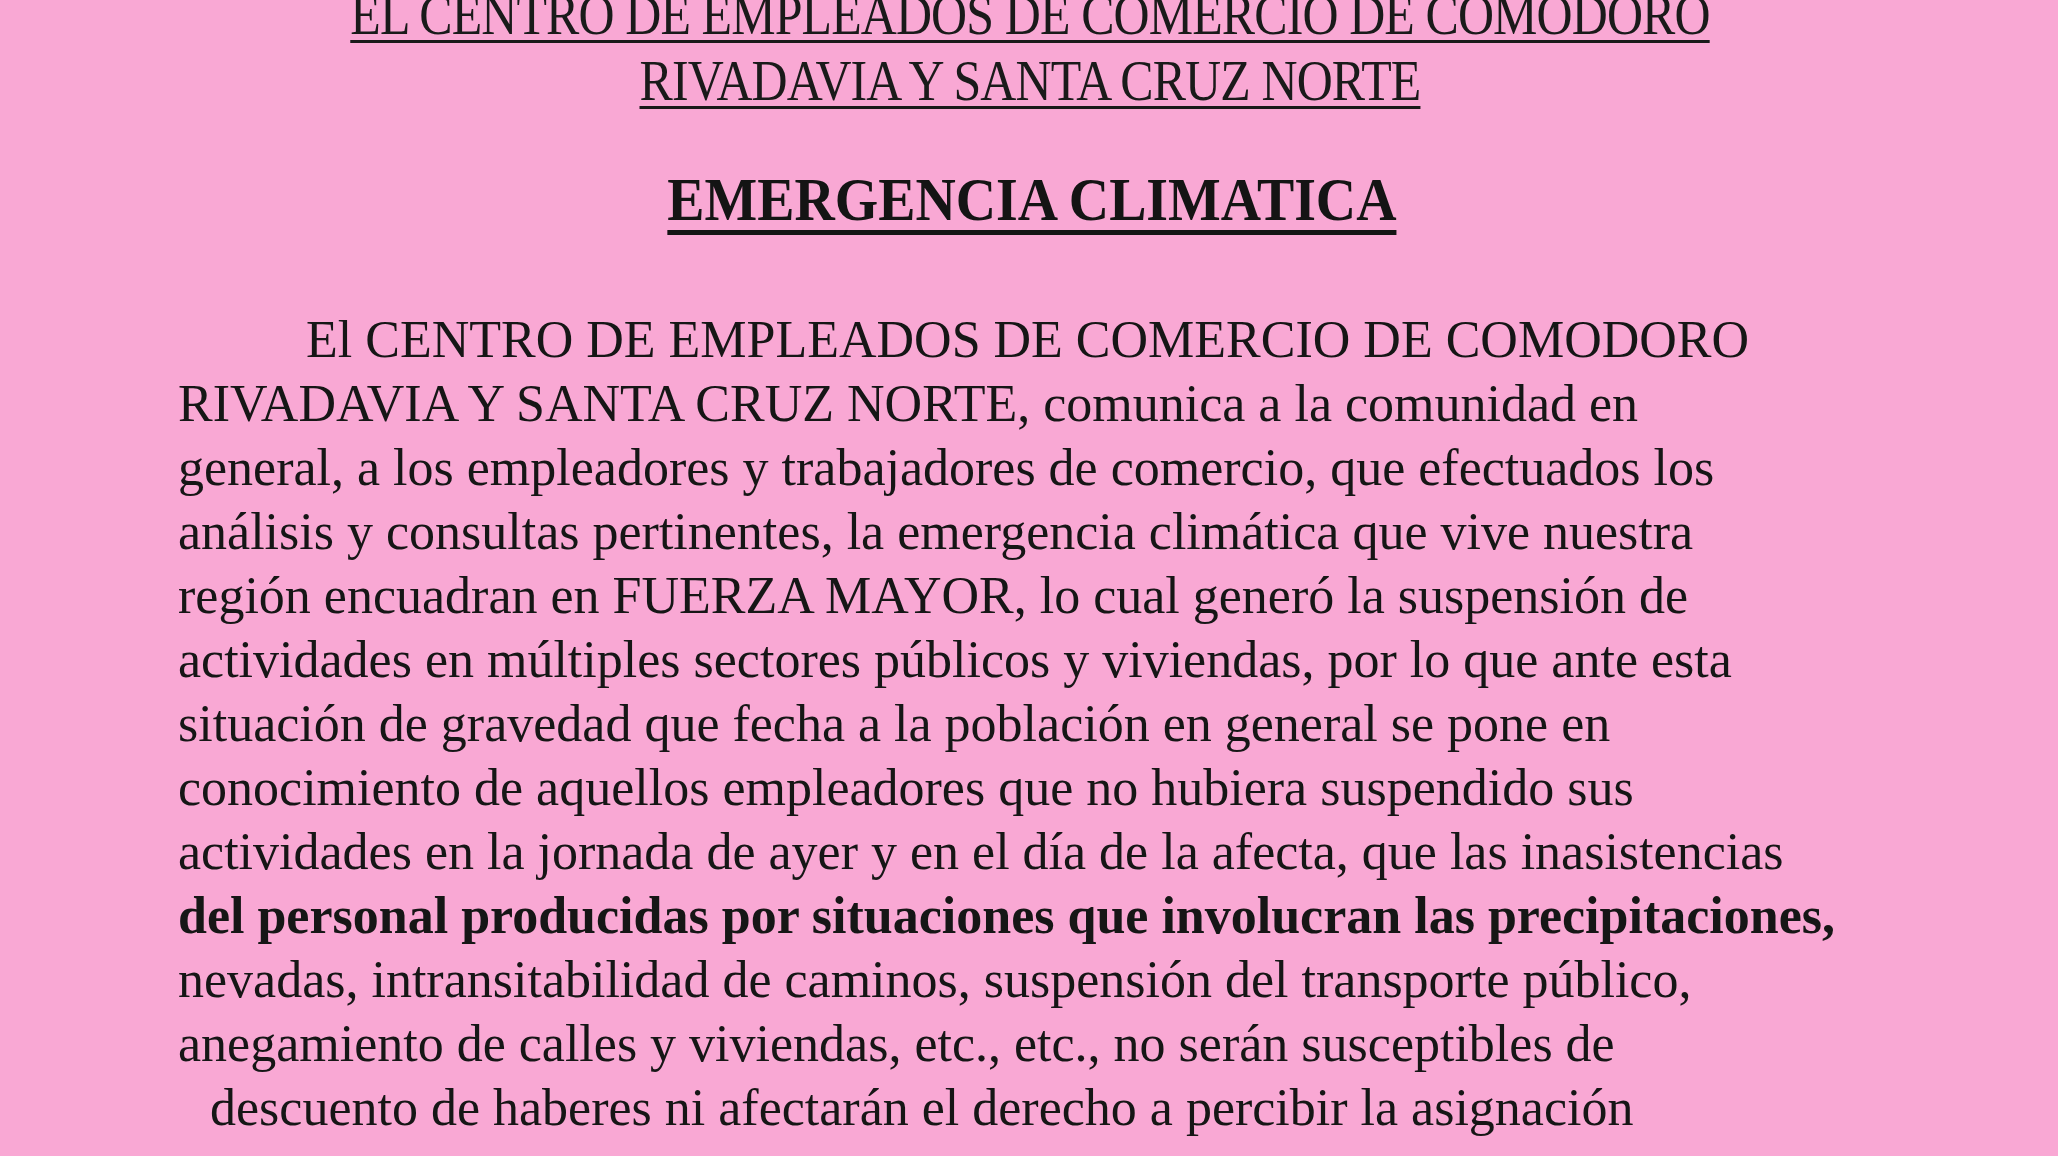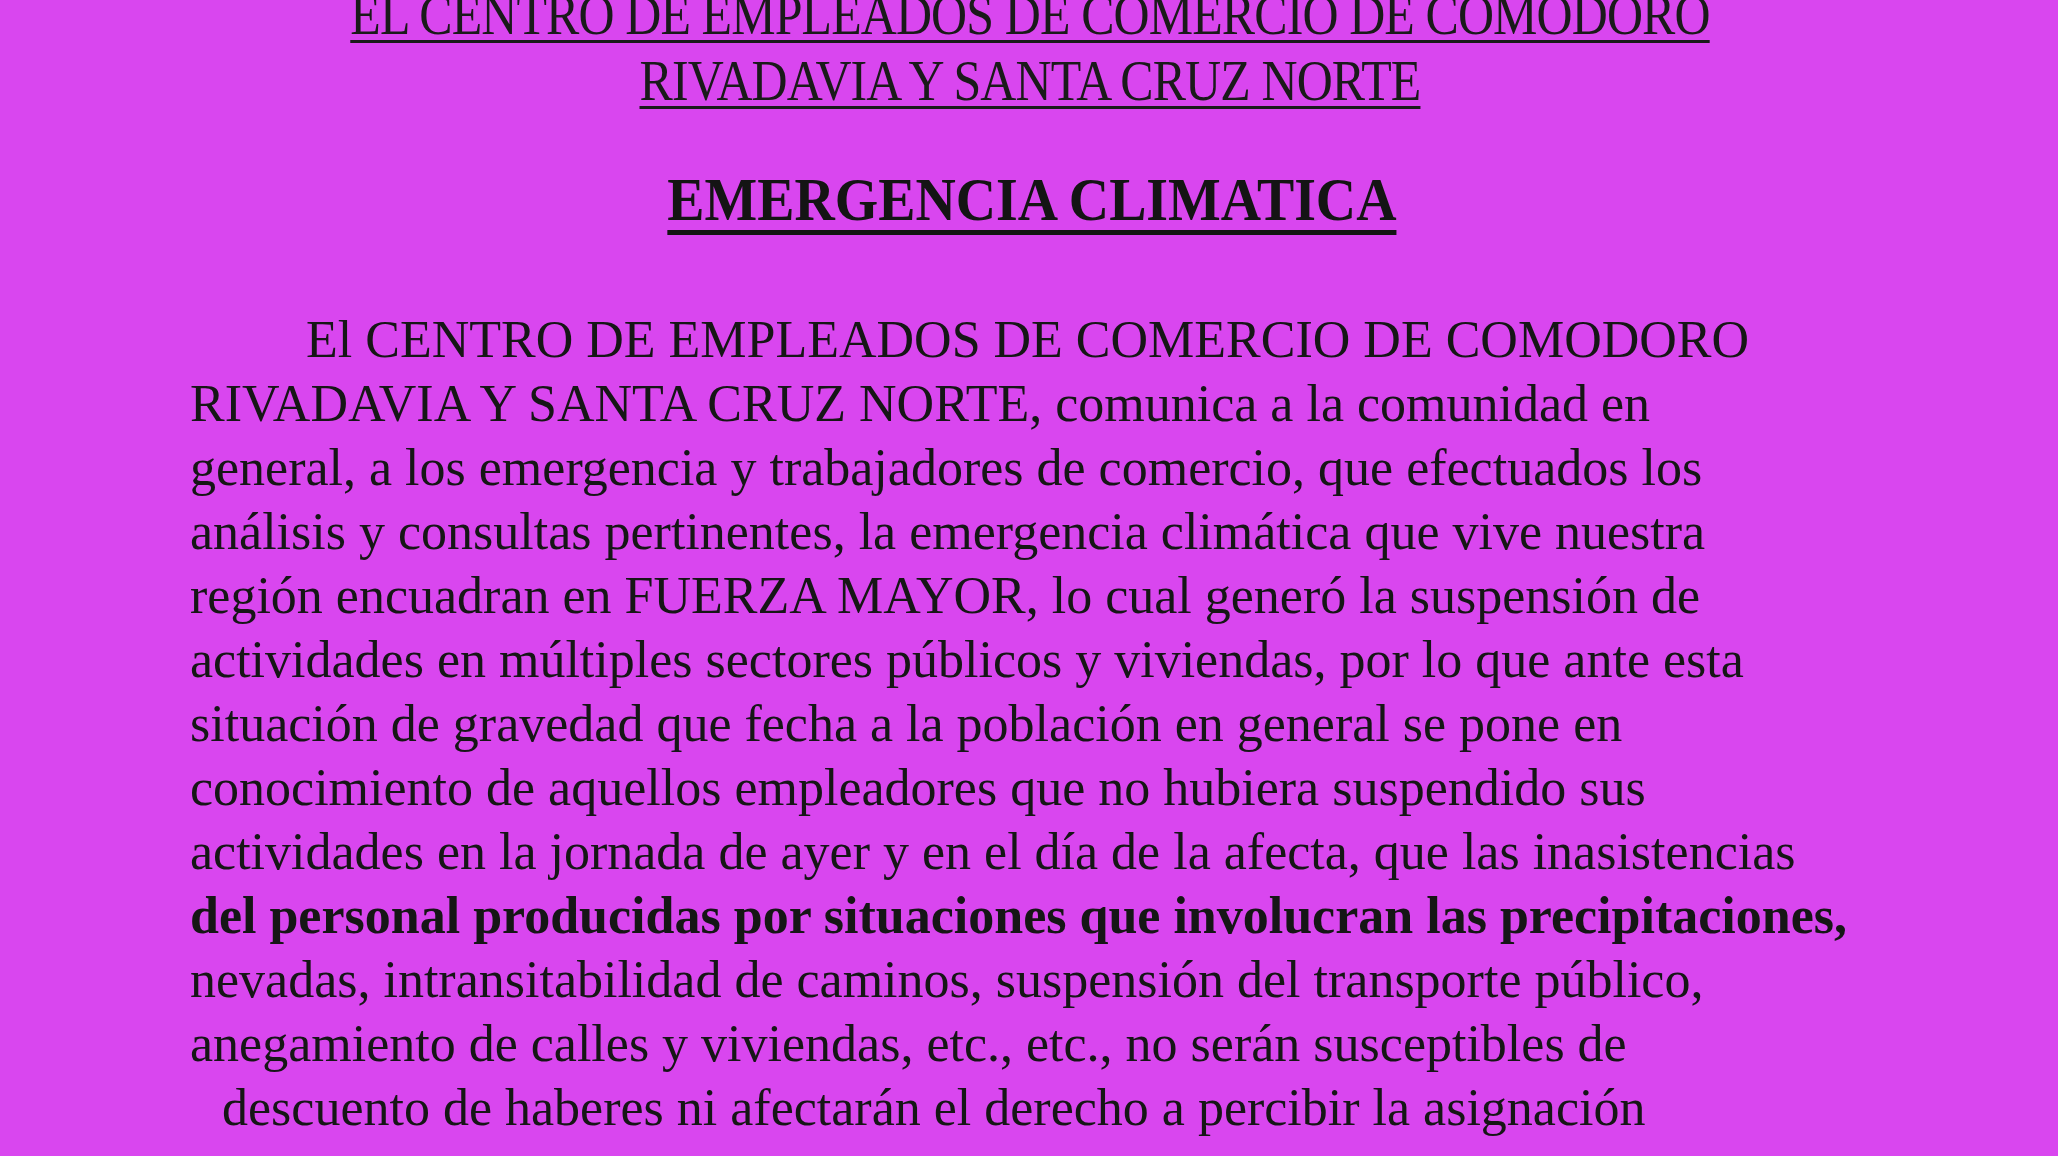--- a/index.html
+++ b/index.html
@@ -13,21 +13,21 @@
     overflow: hidden;
     position: relative;
     font-family: "Liberation Serif", "DejaVu Serif", serif;
     color: #141414;
   }
   .page {
     position: absolute;
     left: 0; top: 0;
     width: 2058px;
     height: 1156px;
-    background: #d946ef;
+    background: #f9a8d4;
   }
   .header-line {
     position: absolute;
     left: 0;
     width: 2058px;
     text-align: center;
     font-size: 58px;
     line-height: 1;
     letter-spacing: -1px;
     transform: scaleX(0.86);
@@ -63,21 +63,21 @@
   }
 
   .body-text {
     position: absolute;
     left: 178px;
     top: 0;
     width: 1700px;
   }
   .body-line {
     position: absolute;
-    left: 12px;
+    left: 0;
     white-space: nowrap;
     font-size: 52px;
     line-height: 1;
     color: #161616;
   }
 </style>
 </head>
 <body>
 
 <div class="page">
@@ -89,21 +89,21 @@
     <span>RIVADAVIA Y SANTA CRUZ NORTE</span>
   </div>
 
   <div class="title">
     <span>EMERGENCIA CLIMATICA</span>
   </div>
 
   <div class="body-text">
     <div class="body-line" style="top:314px; left:128px;">El CENTRO DE EMPLEADOS DE COMERCIO DE COMODORO</div>
     <div class="body-line" style="top:378px;">RIVADAVIA Y SANTA CRUZ NORTE, comunica a la comunidad en</div>
-    <div class="body-line" style="top:442px;">general, a los emergencia y trabajadores de comercio, que efectuados los</div>
+    <div class="body-line" style="top:442px;">general, a los empleadores y trabajadores de comercio, que efectuados los</div>
     <div class="body-line" style="top:506px;text-align:right;">análisis y consultas pertinentes, la  emergencia climática que vive nuestra</div>
     <div class="body-line" style="top:570px;">región encuadran en FUERZA MAYOR, lo cual generó la suspensión de</div>
     <div class="body-line" style="top:634px;">actividades en múltiples sectores públicos y viviendas, por lo que ante esta</div>
     <div class="body-line" style="top:698px;">situación de gravedad que fecha a la población en general se pone en</div>
     <div class="body-line" style="top:762px;text-align:center;">conocimiento de aquellos empleadores que no hubiera suspendido sus</div>
     <div class="body-line" style="top:826px;">actividades en la jornada de ayer y en el día de la afecta, que las inasistencias</div>
     <div class="body-line" style="top:890px;font-weight:bold;">del personal producidas por situaciones que involucran las precipitaciones,</div>
     <div class="body-line" style="top:954px;">nevadas, intransitabilidad de caminos, suspensión del transporte público,</div>
     <div class="body-line" style="top:1018px;">anegamiento de calles y viviendas, etc., etc., no serán susceptibles de</div>
     <div class="body-line" style="top:1082px;margin-left:32px;">descuento de haberes ni afectarán el derecho a percibir la asignación</div>

